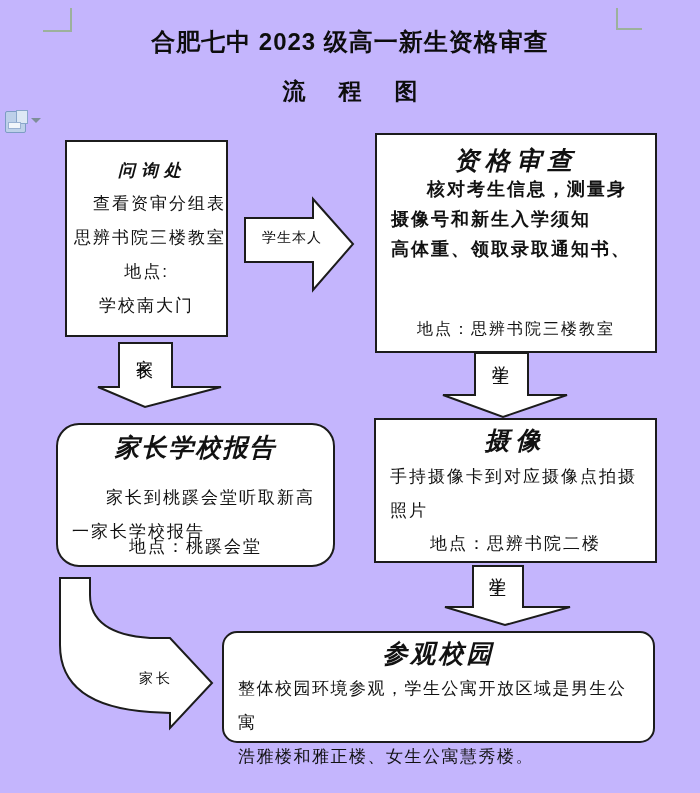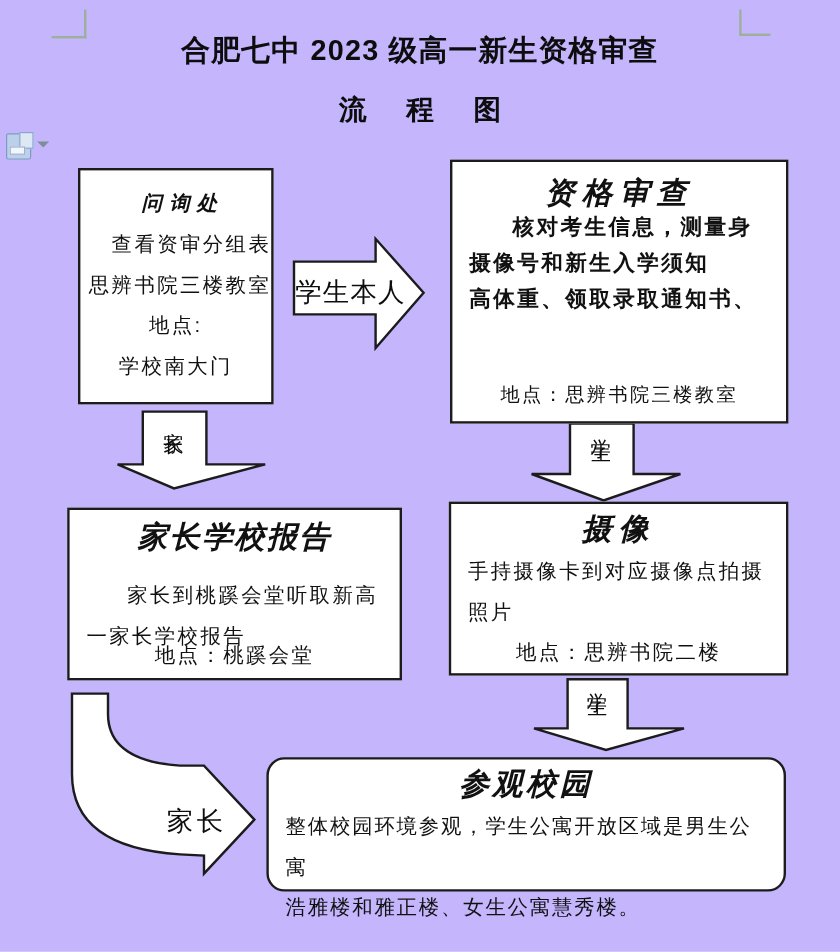--- a/index.html
+++ b/index.html
@@ -56,39 +56,39 @@
 
   #box-inquiry { left: 65px; top: 140px; width: 163px; height: 197px; padding-top: 11px; }
   #box-inquiry .row { line-height: 34px; font-size: 17px; }
   #box-inquiry .box-title { line-height: 34px; margin-left: 12px; }
 
   #box-review { left: 375px; top: 133px; width: 282px; height: 220px; padding-top: 13px; }
   #box-review .body-line { line-height: 30px; font-weight: bold; font-size: 18px; }
   #box-review .bodyblock { }
   #box-review .loc { position: absolute; bottom: 11px; left: 0; width: 100%; font-size: 16px; }
 
-  #box-parent { left: 56px; top: 423px; width: 279px; height: 144px; padding-top: 10px; }
+  #box-parent { left: 56px; top: 423px; width: 279px; height: 144px; padding-top: 10px; border-radius: 23px; }
   #box-parent .box-title { letter-spacing: 2px; }
   #box-parent .bodyblock { margin-top: 21px; font-family: Liberation Mono, monospace; }
   #box-parent .loc { position: absolute; bottom: 7px; left: 0; width: 100%; }
 
   #box-photo { left: 374px; top: 418px; width: 283px; height: 145px; padding-top: 8px; }
   #box-photo .bodyblock { margin-top: 6px; }
   #box-photo .loc { position: absolute; bottom: 6px; left: 0; width: 100%; }
 
   #box-tour { left: 222px; top: 631px; width: 433px; height: 112px; padding-top: 8px; border-radius: 15px; }
   #box-tour .box-title { letter-spacing: 3px; }
   #box-tour .bodyblock { margin-top: 5px; }
   #box-tour .body-line { letter-spacing: 1.5px; }
 
   
   .arrows { position: absolute; left: 0; top: 0; }
   .arrow-shape { fill: #ffffff; stroke: #1c1c1c; stroke-width: 2; }
 
-  .arrow-label { position: absolute; font-size: 22px; color: #0d0d0d; }
+  .arrow-label { position: absolute; font-size: 14px; color: #0d0d0d; }
   #lbl-student-self { left: 246px; top: 229px; width: 92px; text-align: center; letter-spacing: 1px; }
   .vtext { writing-mode: vertical-rl; text-orientation: upright; font-size: 17px; line-height: 18px; letter-spacing: 3px; }
   #lbl-parent-down   { left: 135px; top: 346px; }
   #lbl-student-down-a{ left: 491px; top: 352px; }
   #lbl-student-down-b{ left: 488px; top: 564px; }
   #lbl-parent-curve  { left: 139px; top: 670px; letter-spacing: 3px; }
 </style>
 </head>
 <body>
 

